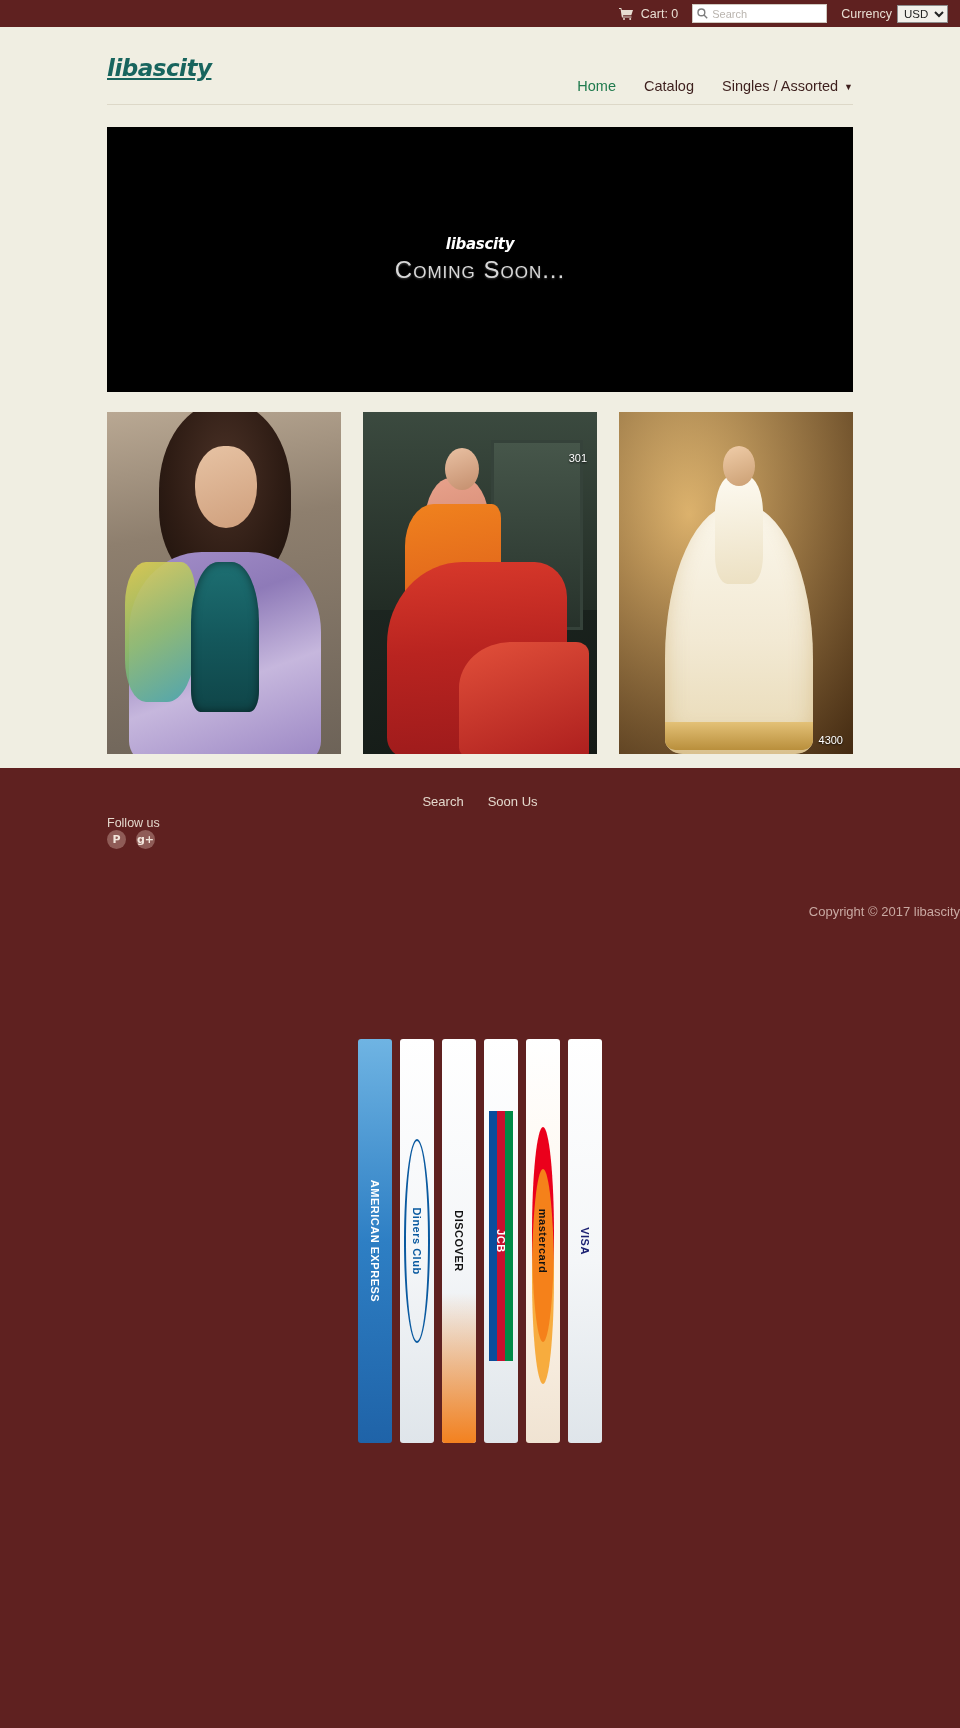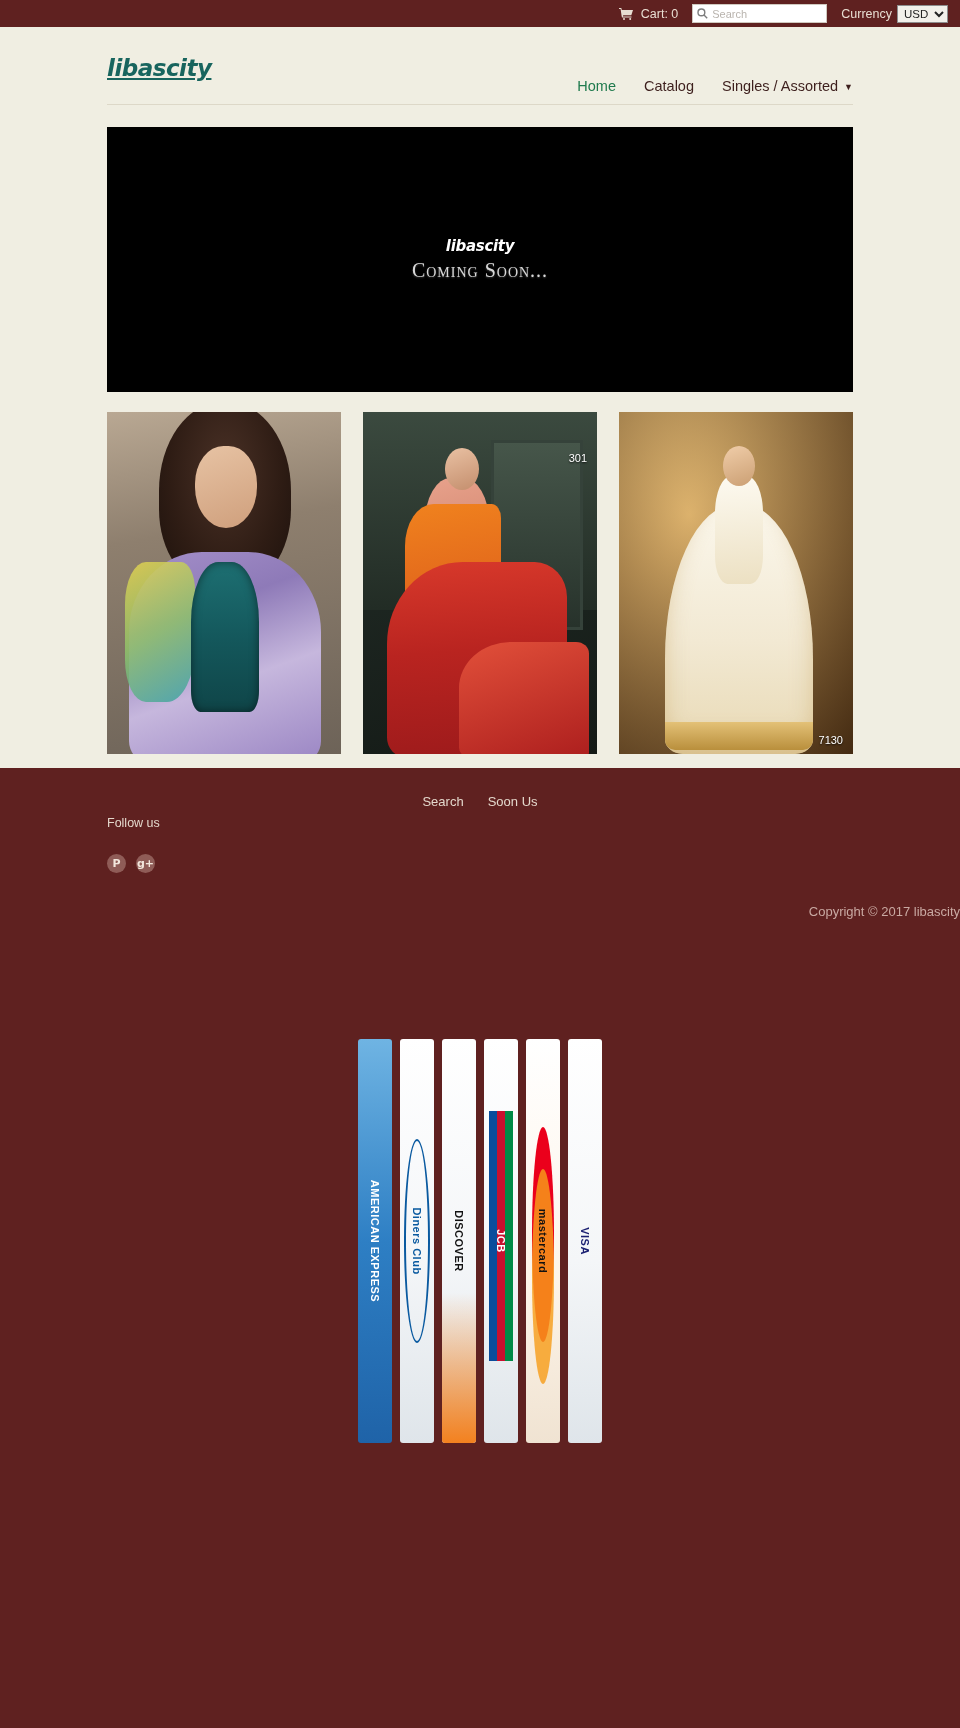--- a/index.html
+++ b/index.html
@@ -136,22 +136,22 @@
   .hero-brand {
     font-family: "DejaVu Sans", sans-serif;
     font-weight: bold;
     font-style: italic;
     font-size: 15px;
     color: #ffffff;
     letter-spacing: -0.3px;
     margin-bottom: 4px;
   }
   .hero-title {
-    font-family: Liberation Serif, serif;
-    font-size: 20px;
+    font-family: Liberation Sans, sans-serif;
+    font-size: 24px;
     color: #d8d8d8;
     letter-spacing: 1px;
     font-variant: small-caps;
     text-shadow: 0 1px 2px rgba(255,255,255,0.25);
     line-height: 1.1;
   }
   .hero-sub {
     font-family: "DejaVu Serif", serif;
     font-size: 9.5px;
     color: #9e9e9e;
@@ -305,21 +305,21 @@
     text-decoration: none;
   }
   .follow {
     position: absolute;
     left: 0;
     top: 22px;
   }
   .follow-label {
     color: #e4d8cc;
     font-size: 12.5px;
-    margin-bottom: 24px;
+    margin-bottom: 0;
   }
   .social { display: flex; gap: 10px; }
   .social .s {
     width: 19px; height: 19px; border-radius: 50%;
     background: #8f5c57;
     display: flex; align-items: center; justify-content: center;
     color: #f2e6dc; font-size: 11px; font-weight: bold;
     text-decoration: none;
     font-family: "DejaVu Sans", sans-serif;
   }
@@ -469,21 +469,21 @@
       </a>
 
       <a href="#" class="card">
         <span class="art a3">
           <span class="room"></span>
             <span class="gown"></span>
           <span class="bodice"></span>
             <span class="head"></span>
             <span class="hem"></span>
         </span>
-        <span class="badge" style="bottom:8px;right:10px;">7130</span>
+        <span class="badge" style="bottom:8px;right:10px;">4300</span>
       </a>
 
     </div>
   </div>
 </div>
 
 <footer class="site-foot">
   <div class="foot-row">
 
     <div class="foot-links">

